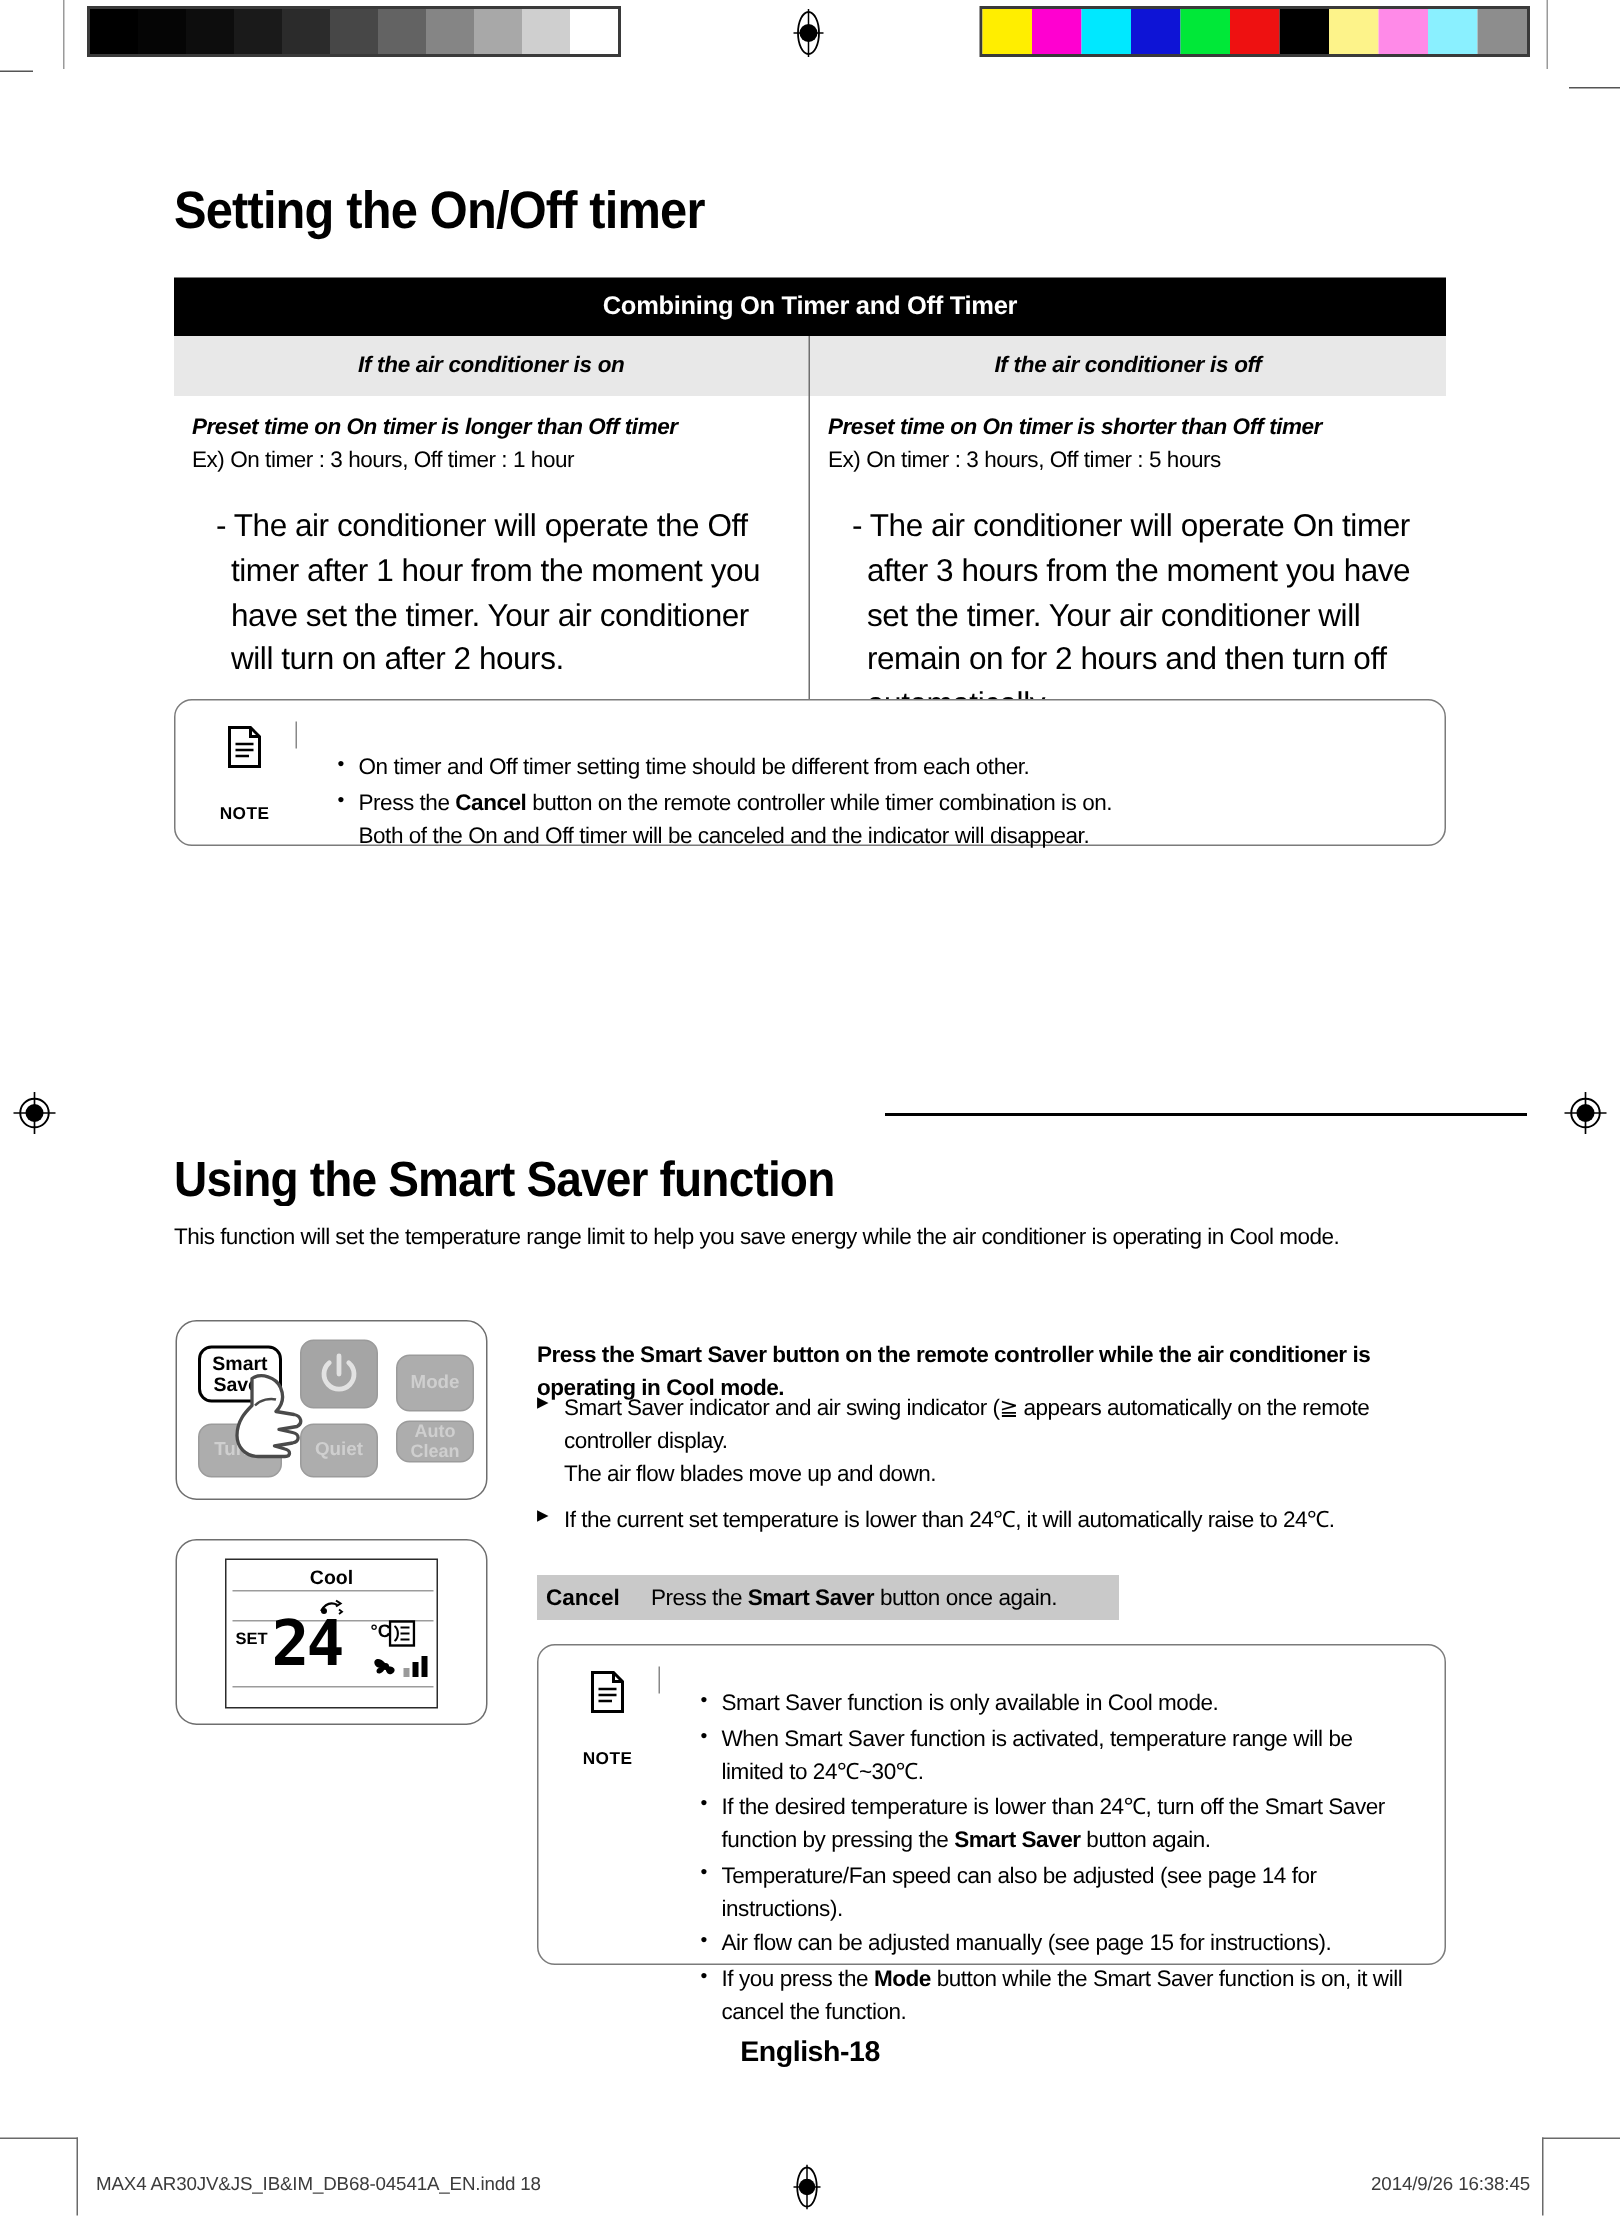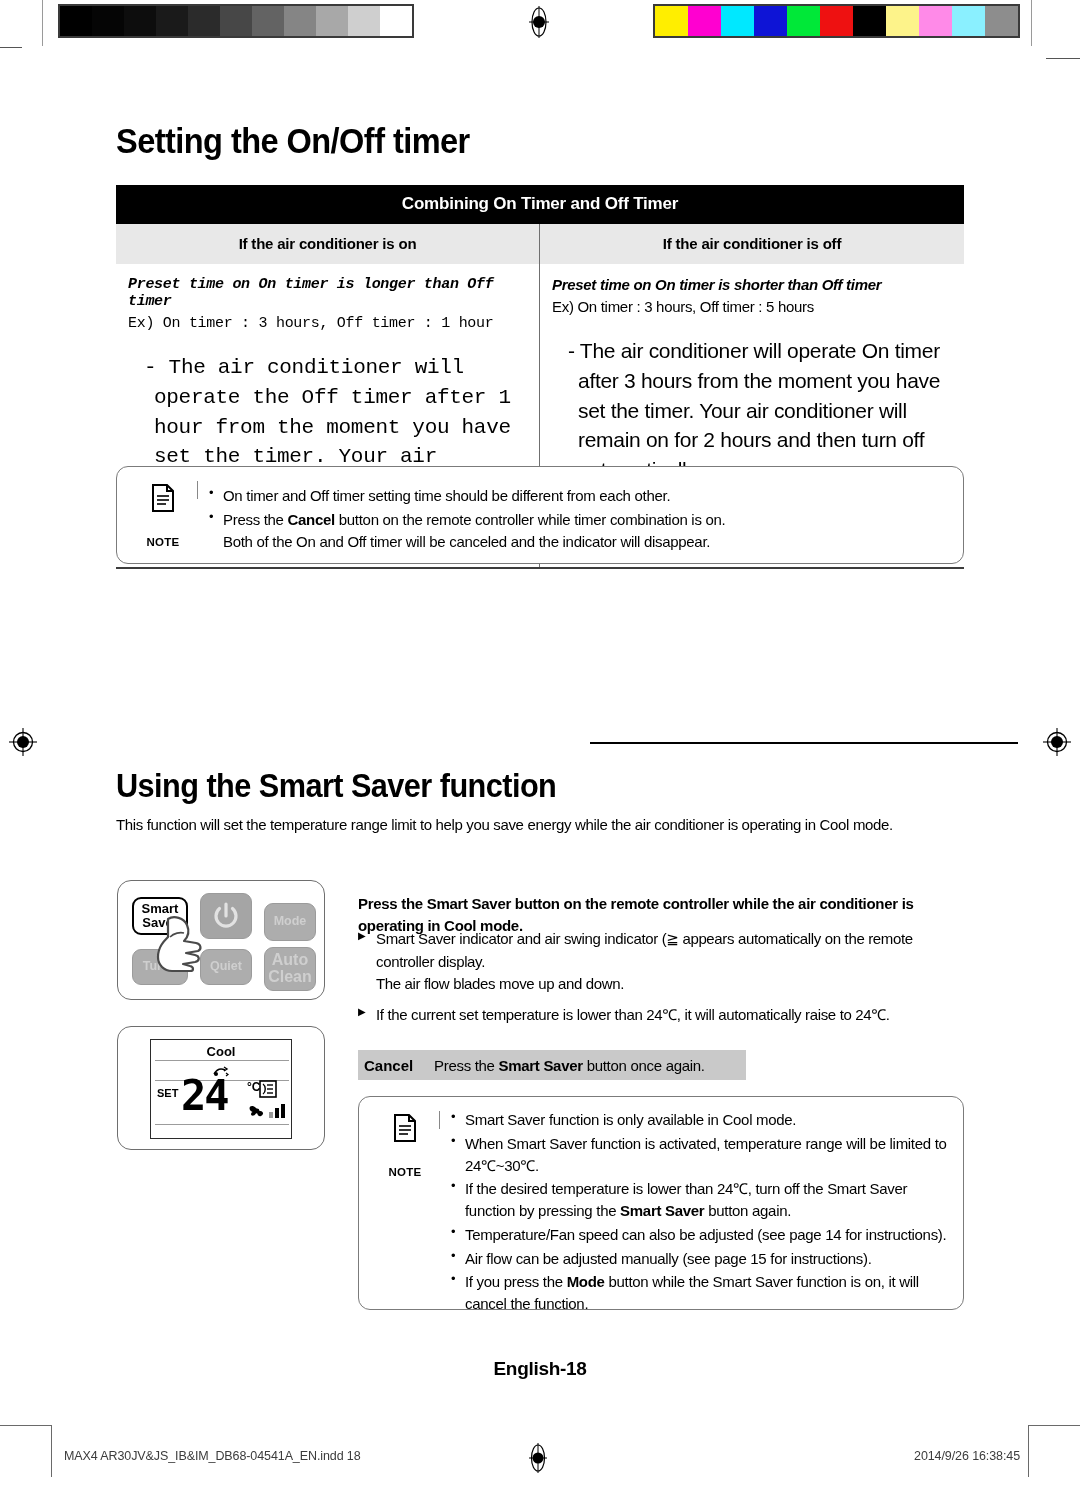--- a/index.html
+++ b/index.html
@@ -45,43 +45,43 @@
   
   .tbl { position:absolute; left:116px; top:185px; width:848px; }
   .tbl-title {
     background:#000000; color:#fff; text-align:center;
     font-size:17px; font-weight:bold; padding:9px 0 10px;
     letter-spacing:-0.2px;
   }
   .tbl-subhead { display:flex; background:#e8e8e8; }
   .tbl-subhead .cell {
     width:50%; text-align:center; font-size:15px; font-weight:bold;
-    padding:11px 0 12px; letter-spacing:-0.2px;
+    padding:11px 0 12px; letter-spacing:-0.2px;font-style:italic;
   }
   .tbl-subhead .cell:first-child { border-right:1px solid #6f6f6f; }
   .tbl-body { display:flex; border-bottom:2px solid #3c3c3c; min-height:168px; }
   .tbl-body .cell { width:50%; padding:12px 12px 14px 12px; }
-  .tbl-body .cell:first-child { border-right:1px solid #6f6f6f;font-family:Liberation Mono, monospace; }
+  .tbl-body .cell:first-child { border-right:1px solid #6f6f6f; }
   .cap { font-size:15px; font-weight:bold; font-style:italic; letter-spacing:-0.3px;
          margin:0 0 5px 0; }
   .ex { font-size:15px; letter-spacing:-0.3px; margin:0 0 3px 0; }
   .dash-block { font-size:21px; letter-spacing:-0.3px; margin-left:26px;
                 text-indent:-10px; line-height:1.42; }
 
   
   .note {
     position:absolute; border:1.6px solid #7b7b7b; border-radius:12px;
     background:#fff;
   }
   .note .note-mark { position:absolute; left:18px; top:16px; width:56px; text-align:center; }
   .note .note-label { font-size:11.5px; font-weight:bold; letter-spacing:0.3px;
                       margin-top:19px; }
   .note .note-sep { position:absolute; left:80px; top:14px; width:1px; height:18px;
                     background:#888; }
-  .note ul { list-style:none; margin:0; padding:0; position:absolute; }
+  .note ul { list-style:none; margin:16px; padding:0; position:absolute; }
   .note li { font-size:15px; letter-spacing:-0.3px; line-height:1.45;
              padding-left:16px; position:relative; margin-bottom:2px; }
   .note li:before { content:"\2022"; position:absolute; left:2px; top:-1px; font-size:13px; }
   .note li .sub { display:block; padding-left:0; }
 
   #note1 { left:116px; top:466px; width:848px; height:98px; }
   #note1 ul { left:90px; top:18px; right:14px; }
 
   #note2 { left:358px; top:1096px; width:606px; height:214px; }
   #note2 ul { left:90px; top:12px; right:12px; }
@@ -109,21 +109,21 @@
   }
   .btn.smart {
     background:#fff; color:#000; border:2px solid #000;
     left:14px; top:16px; width:56px; height:38px; border-radius:9px;
     font-size:13px; z-index:3;
   }
   .btn.power { left:82px; top:12px; width:52px; height:46px; background:#a5a5a5; }
   .btn.mode  { left:146px; top:22px; width:52px; height:38px; }
   .btn.turbo { left:14px; top:68px; width:56px; height:36px; }
   .btn.quiet { left:82px; top:68px; width:52px; height:36px; }
-  .btn.autoclean { left:146px; top:66px; width:52px; height:44px; font-size:16px; }
+  .btn.autoclean { left:146px; top:66px; width:52px; height:28px; font-size:12px; }
   .pw-icon { width:30px; height:30px; }
   .hand { position:absolute; left:36px; top:32px; width:66px; height:62px; z-index:4; }
 
   
   .lcd-outer {
     position:absolute; left:117px; top:1026px; width:208px; height:124px;
     border:1.8px solid #6e6e6e; border-radius:14px; background:#fff;
   }
   .lcd {
     position:absolute; left:32px; top:12px; width:142px; height:100px;

